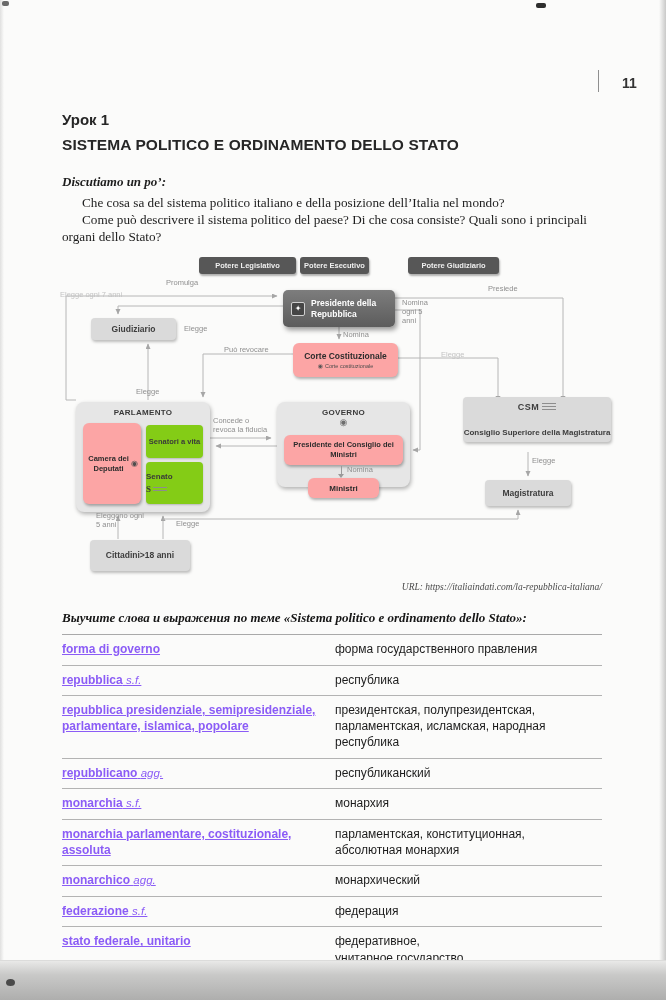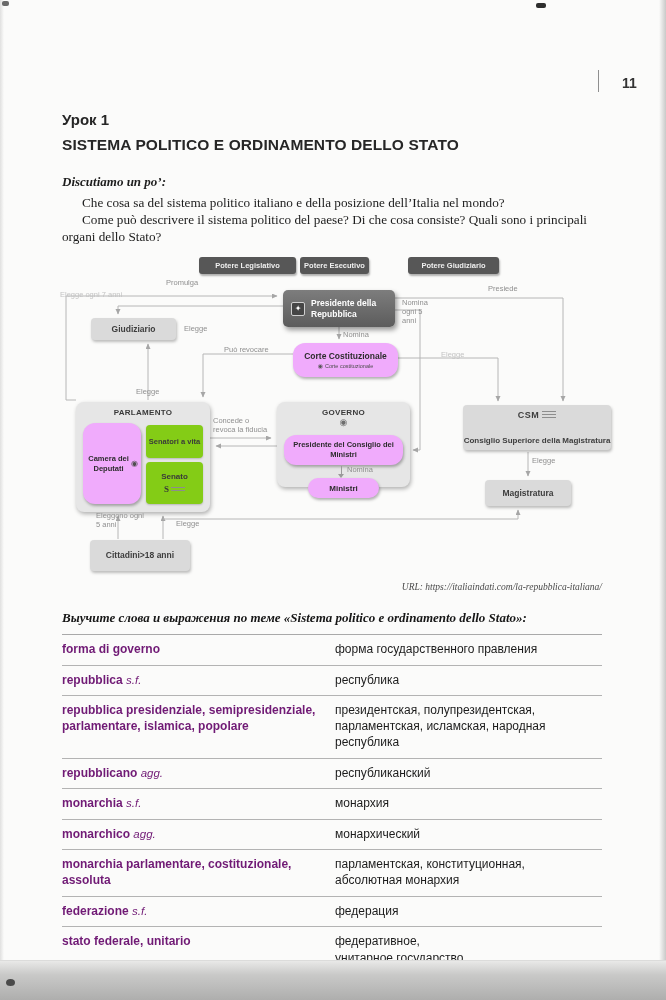--- a/index.html
+++ b/index.html
@@ -32,21 +32,21 @@
   .nd { position:absolute; }
   .ctr { display:flex; align-items:center; justify-content:center; text-align:center; }
   .pwr { position:absolute; height:17px; background:#575757; border-radius:3px; color:#efefef; font-size:7.5px; font-weight:bold;
          display:flex; align-items:center; justify-content:center; box-shadow:1px 2px 2px rgba(0,0,0,.3); }
   .pres { background:linear-gradient(180deg,#7d7d7d,#5c5c5c); border-radius:5px; box-shadow:2px 3px 5px rgba(0,0,0,.4);
           display:flex; align-items:center; gap:6px; padding:0 8px; }
   .pres-emblem { width:14px; height:14px; background:#454545; border:1px solid #cfcfcf; border-radius:2px; color:#fff;
           font-size:8px; display:flex; align-items:center; justify-content:center; flex:none; font-style:normal; }
   .pres-txt { color:#fff; font-size:8.5px; font-weight:bold; line-height:1.25; }
   .light { background:#dadada; border-radius:4px; box-shadow:1px 2px 3px rgba(0,0,0,.25); color:#3d3d3d; font-weight:bold; }
-  .mid { background:#f0abfc; border-radius:12px; box-shadow:1px 2px 3px rgba(0,0,0,.3); }
+  .mid { background:#fca5a5; border-radius:6px; box-shadow:1px 2px 3px rgba(0,0,0,.3); }
   .lighter { background:#84cc16; border-radius:4px; color:#3a3a3a; box-shadow:0 1px 2px rgba(0,0,0,.2); text-align:center; }
   .grp { position:absolute; background:#e6e6e6; border-radius:8px; box-shadow:1px 2px 4px rgba(0,0,0,.3); }
   .grp-title { text-align:center; font-size:8px; font-weight:bold; color:#3a3a3a; padding-top:6px; letter-spacing:.3px; }
   .gov-icon { position:absolute; left:0; right:0; top:16px; text-align:center; font-size:9px; color:#6f6f6f; line-height:1; }
   .cam-icon { font-size:8px; color:#4e4e4e; }
   .corte-sub { display:flex; align-items:center; gap:2px; font-size:5.5px; color:#4c4c4c; font-weight:normal; }
   .corte-logo { font-style:normal; font-size:6px; color:#555; }
   .s-logo { display:flex; align-items:center; gap:2px; }
   .s-logo b { font-family:"Liberation Serif",serif; font-size:9px; color:#3a3a3a; }
   .s-lines i { display:block; width:14px; height:1px; background:#8d8d8d; margin:2px 0; }
@@ -55,21 +55,21 @@
   .dlabel.faint { color:#c3c3c3; }
   .varrow { position:absolute; width:1px; background:#9a9a9a; z-index:3; }
   .vhead  { position:absolute; width:0; height:0; border-left:3px solid transparent; border-right:3px solid transparent; border-top:4px solid #9a9a9a; z-index:3; }
 
   
   .url { position:absolute; left:250px; top:582px; width:352px; text-align:right;
          font-family:"Liberation Serif",serif; font-style:italic; font-size:9.5px; color:#4a4a4a; }
   .vheading { position:absolute; left:62px; top:610px; font-family:"Liberation Serif",serif; font-style:italic; font-weight:bold; font-size:13px; color:#161616; }
   .vtable { position:absolute; left:62px; top:634px; width:540px; border-top:1px solid #a9a9a9; }
   .vrow { display:flex; align-items:flex-start; border-bottom:1px solid #b3b3b3; padding:6px 0 7px; }
-  .vterm { width:273px; padding-right:12px; font-weight:bold; font-size:12px; line-height:1.35; white-space:pre-line; color:#701a75; }
+  .vterm { width:273px; padding-right:12px; font-weight:bold; font-size:12px; line-height:1.35; white-space:pre-line; color:#8b5cf6;text-decoration:underline; }
   .vterm .note { font-weight:normal; font-style:italic; font-size:11.5px; }
   .vru { flex:1; font-size:12px; line-height:1.35; white-space:pre-line; color:#1c1c1c; }
 </style>
 </head>
 <body>
 
 <div class="scan">
 
   <div class="mark-tl"></div>
   <div class="mark-tr"></div>
@@ -127,21 +127,21 @@
       </span>
     </div>
 
     <div class="grp" style="left:18px;top:150px;width:134px;height:110px">
       <div class="grp-title">PARLAMENTO</div>
       <div class="nd mid" style="left:7px;top:21px;width:58px;height:81px;display:flex;flex-direction:row;align-items:center;justify-content:space-between;padding:6px 3px;text-align:center">
         <span style="font-size:7.5px;font-weight:bold;color:#2c2c2c;line-height:1.3">Camera dei Deputati</span>
         <i class="cam-icon" style="font-style:normal">◉</i>
       </div>
       <div class="nd lighter ctr" style="left:70px;top:23px;width:57px;height:33px;font-size:7.5px;font-weight:bold;line-height:1.3">Senatori a vita</div>
-      <div class="nd lighter" style="left:70px;top:60px;width:57px;height:42px;display:flex;flex-direction:column;align-items:center;justify-content:center;gap:3px">
+      <div class="nd lighter" style="left:70px;top:60px;width:57px;height:42px;display:flex;flex-direction:column;align-items:flex-start;justify-content:center;gap:3px">
         <span style="font-size:8px;font-weight:bold">Senato</span>
         <span class="s-logo">
           <b>S</b>
           <span class="s-lines">
               <i></i>
               <i></i>
             </span>
         </span>
       </div>
     </div>
@@ -149,21 +149,21 @@
     <div class="grp" style="left:219px;top:150px;width:133px;height:85px">
       <div class="grp-title">GOVERNO</div>
       <div class="gov-icon">◉</div>
       <div class="nd mid ctr" style="left:7px;top:33px;width:119px;height:30px;font-size:7.5px;font-weight:bold;color:#2c2c2c;line-height:1.3;padding:0 8px">Presidente del Consiglio dei Ministri</div>
       <div class="nd mid ctr" style="left:31px;top:76px;width:71px;height:20px;font-size:8px;font-weight:bold;color:#2c2c2c">Ministri</div>
     </div>
 
     <div class="varrow" style="left:283px;top:214px;height:8px"></div>
     <div class="vhead" style="left:280px;top:222px"></div>
 
-    <div class="nd light" style="left:405px;top:153px;width:148px;height:45px;display:flex;flex-direction:column;align-items:center;justify-content:center;gap:16px">
+    <div class="nd light" style="left:405px;top:145px;width:148px;height:45px;display:flex;flex-direction:column;align-items:center;justify-content:center;gap:16px">
       <span class="csm-top">
         <b style="font-size:9px;letter-spacing:.5px">CSM</b>
         <span class="s-lines">
             <i></i>
             <i></i>
             <i></i>
           </span>
       </span>
       <span style="font-size:8px;font-weight:bold;color:#3e3e3e;text-align:center;line-height:1.2">Consiglio Superiore della Magistratura</span>
     </div>
@@ -213,30 +213,30 @@
     </div>
     <div class="vrow">
       <div class="vterm"><span>repubblicano</span> <span class="note">agg.</span></div>
       <div class="vru">республиканский</div>
     </div>
     <div class="vrow">
       <div class="vterm"><span>monarchia</span> <span class="note">s.f.</span></div>
       <div class="vru">монархия</div>
     </div>
     <div class="vrow">
-      <div class="vterm"><span>monarchico</span> <span class="note">agg.</span></div>
-      <div class="vru">монархический</div>
-    </div>
-    <div class="vrow">
       <div class="vterm"><span>monarchia parlamentare, costituzionale,
 assoluta</span> <span class="note"></span></div>
       <div class="vru">парламентская, конституционная,
 абсолютная монархия</div>
     </div>
     <div class="vrow">
+      <div class="vterm"><span>monarchico</span> <span class="note">agg.</span></div>
+      <div class="vru">монархический</div>
+    </div>
+    <div class="vrow">
       <div class="vterm"><span>federazione</span> <span class="note">s.f.</span></div>
       <div class="vru">федерация</div>
     </div>
     <div class="vrow">
       <div class="vterm"><span>stato federale, unitario</span> <span class="note"></span></div>
       <div class="vru">федеративное,
 унитарное государство</div>
     </div>
   </div>
 

